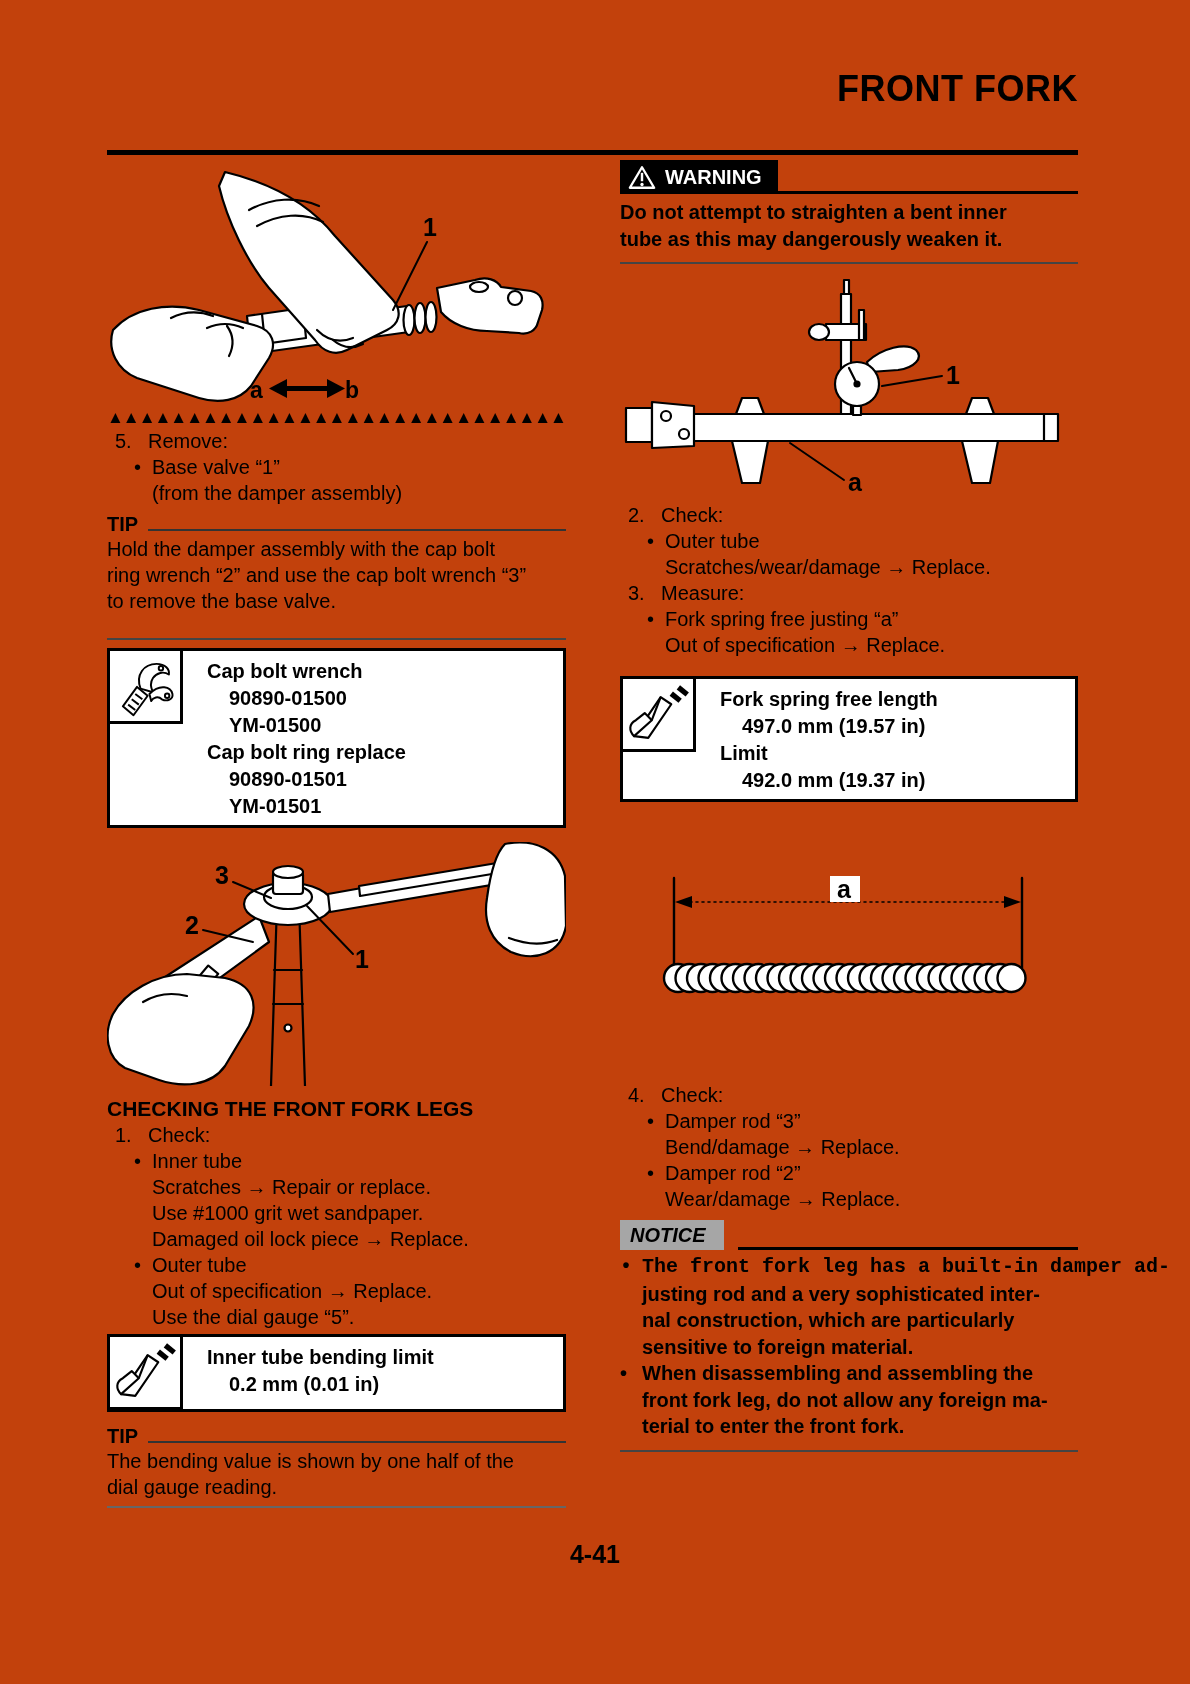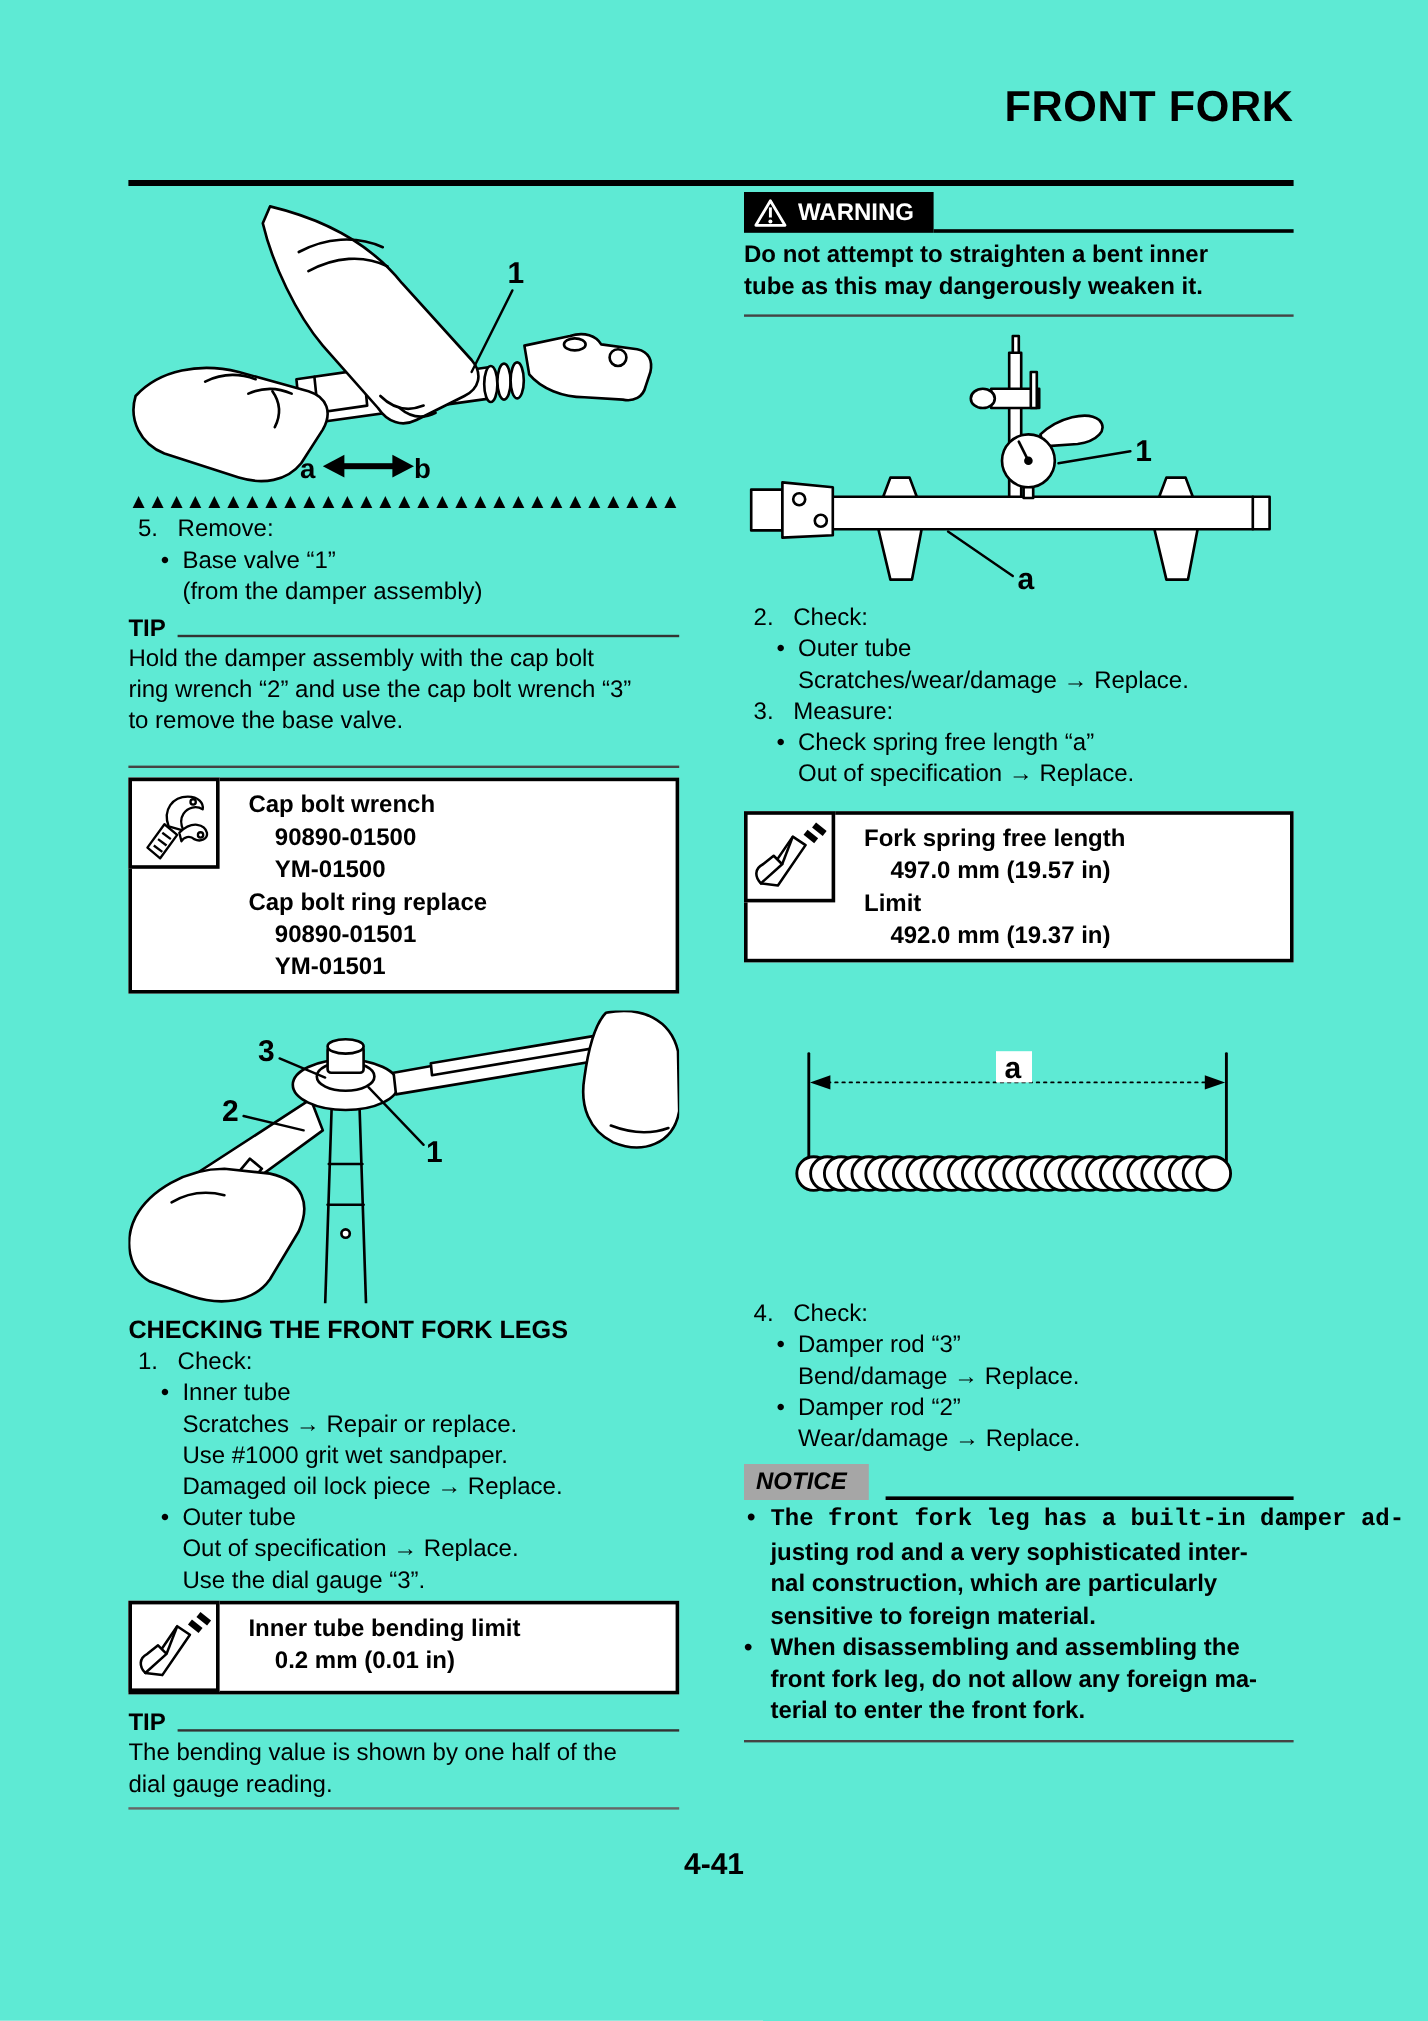--- a/index.html
+++ b/index.html
@@ -1,16 +1,16 @@
 <!DOCTYPE html>
 <html><head>
 <meta charset="utf-8">
 <style>
   html,body{margin:0;padding:0;background:#e8e8e8;}
-  .page{position:relative;width:1190px;height:1684px;background:#5eead4;
+  .page{position:relative;width:1190px;height:1684px;background:#c2410c;
         font-family:"Liberation Sans","DejaVu Sans",sans-serif;color:#000;overflow:hidden;}
   .hdr{position:absolute;top:68px;left:107px;width:971px;text-align:right;
        font-size:36px;font-weight:bold;letter-spacing:.5px;}
   .toprule{position:absolute;left:107px;top:150px;width:971px;height:5px;background:#000;}
   .col{position:absolute;top:160px;}
   .colL{left:107px;width:459px;}
   .colR{left:620px;width:458px;}
   .t{font-size:20px;line-height:26px;white-space:nowrap;}
   .numln{display:flex;}
   .numln .no{flex:none;width:33px;padding-left:8px;}
@@ -181,21 +181,21 @@
     <div class="t numln">
       <span class="no">1.</span>
       <span>Check:</span>
     </div>
     <div class="t bul">Inner tube</div>
     <div class="t cont">Scratches → Repair or replace.</div>
     <div class="t cont">Use #1000 grit wet sandpaper.</div>
     <div class="t cont">Damaged oil lock piece → Replace.</div>
     <div class="t bul">Outer tube</div>
     <div class="t cont">Out of specification → Replace.</div>
-    <div class="t cont">Use the dial gauge “3”.</div>
+    <div class="t cont">Use the dial gauge “5”.</div>
 
     <div class="specbox" style="margin-top:4px;min-height:78px;box-sizing:border-box;">
       <div class="cell">
         <svg width="62" height="62" viewBox="0 0 70 70">
           <g fill="#fff" stroke="#000" stroke-width="2.4" stroke-linejoin="round">
             <path d="M8,60 L38,16 L50,24 L24,62 Z"></path>
             <path d="M8,60 C2,54 2,46 10,42 L20,34 L28,42 Z"></path>
             <line x1="38" y1="16" x2="28" y2="42"></line>
             <path d="M50,12 L60,20" stroke-width="6"></path>
             <path d="M58,5 L68,13" stroke-width="6"></path>
@@ -274,21 +274,21 @@
     <div class="t numln" style="margin-top:10px;">
       <span class="no">2.</span>
       <span>Check:</span>
     </div>
     <div class="t bul">Outer tube</div>
     <div class="t cont">Scratches/wear/damage → Replace.</div>
     <div class="t numln">
       <span class="no">3.</span>
       <span>Measure:</span>
     </div>
-    <div class="t bul">Check spring free length “a”</div>
+    <div class="t bul">Fork spring free justing “a”</div>
     <div class="t cont">Out of specification → Replace.</div>
 
     <div class="specbox" style="margin-top:18px;min-height:124px;box-sizing:border-box;">
       <div class="cell">
         <svg width="62" height="62" viewBox="0 0 70 70">
           <g fill="#fff" stroke="#000" stroke-width="2.4" stroke-linejoin="round">
             <path d="M8,60 L38,16 L50,24 L24,62 Z"></path>
             <path d="M8,60 C2,54 2,46 10,42 L20,34 L28,42 Z"></path>
             <line x1="38" y1="16" x2="28" y2="42"></line>
             <path d="M50,12 L60,20" stroke-width="6"></path>

